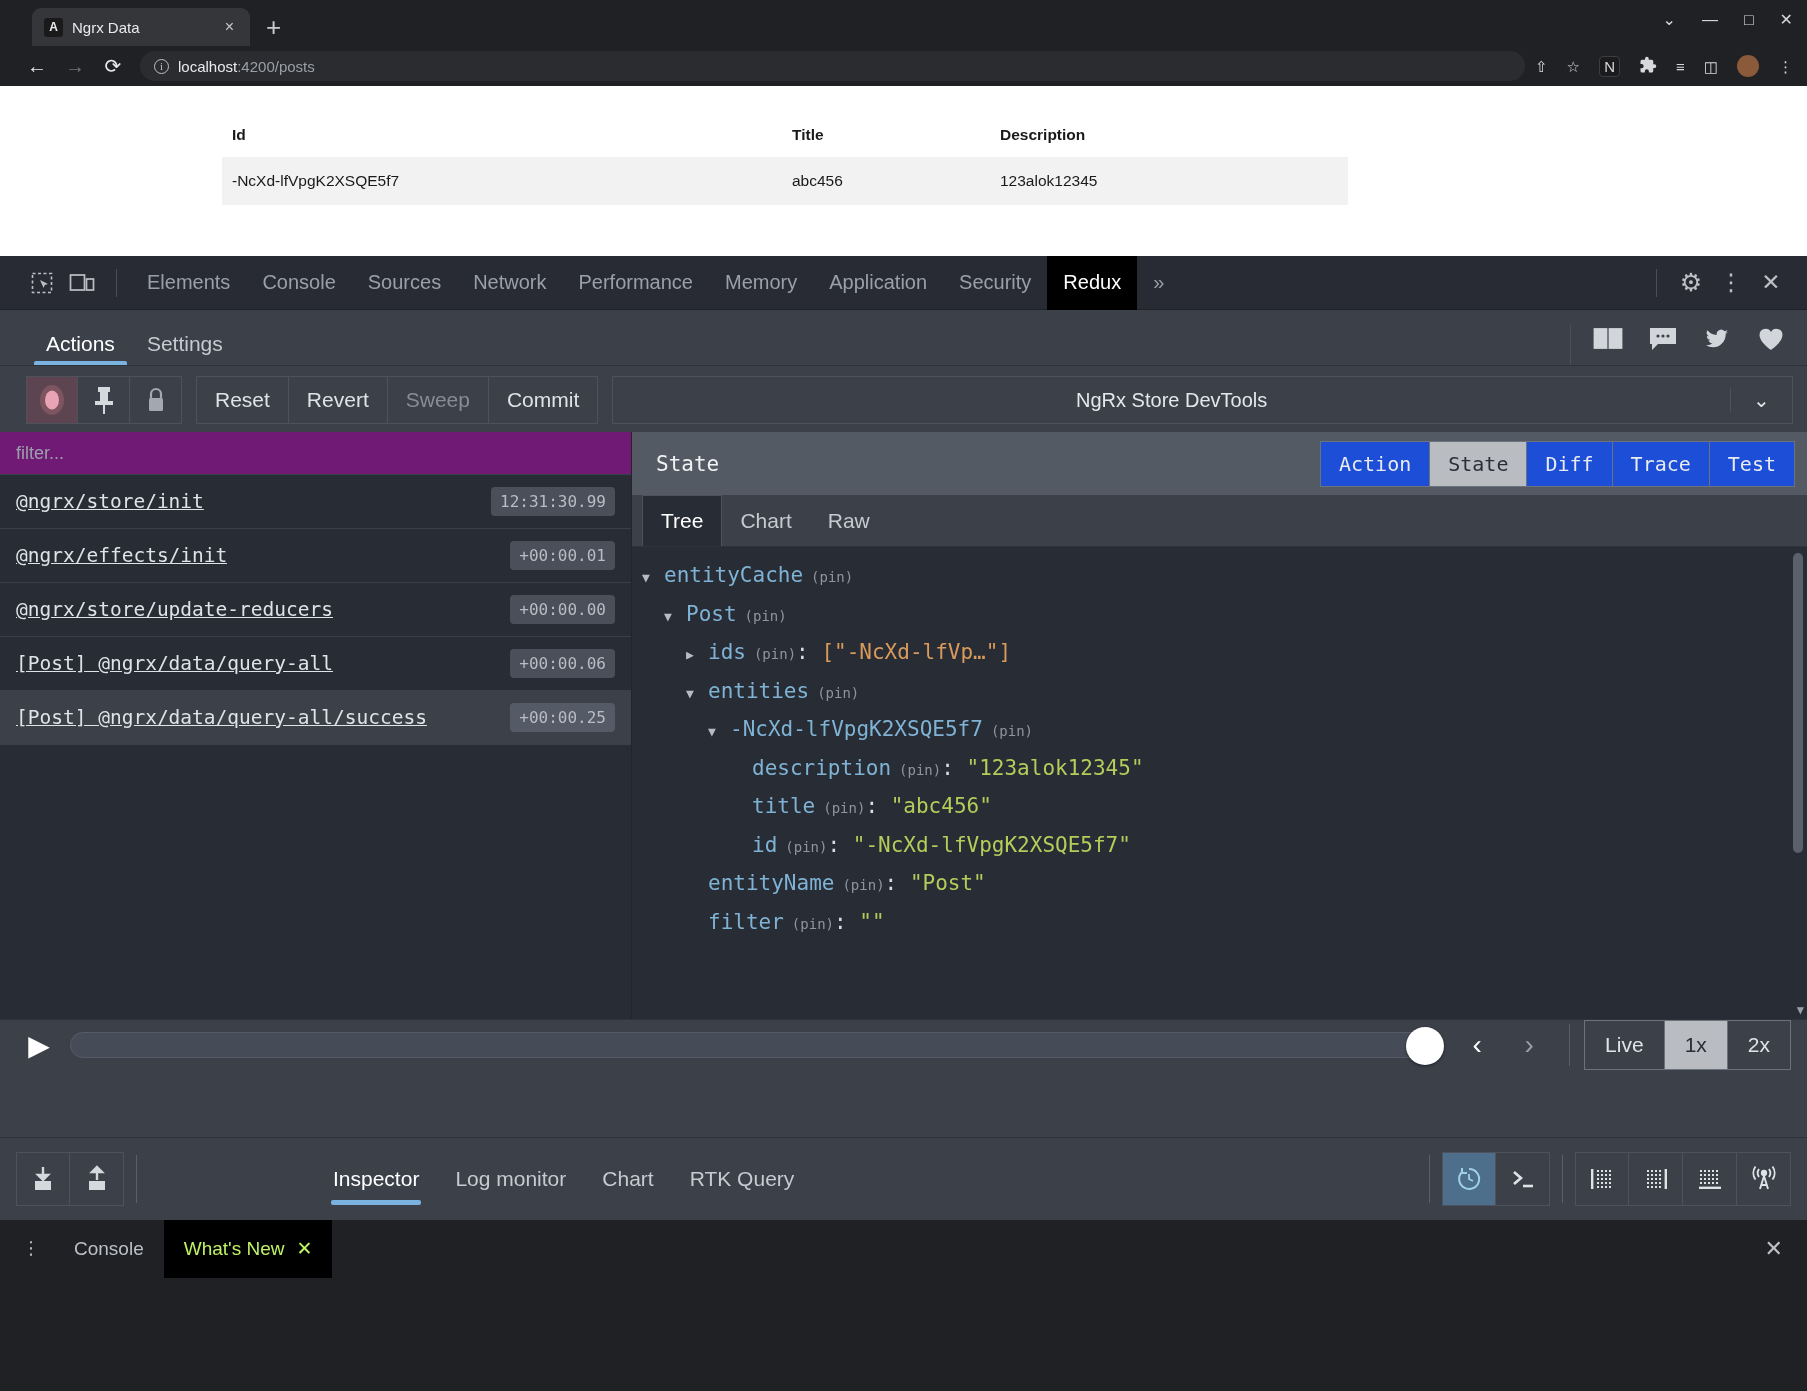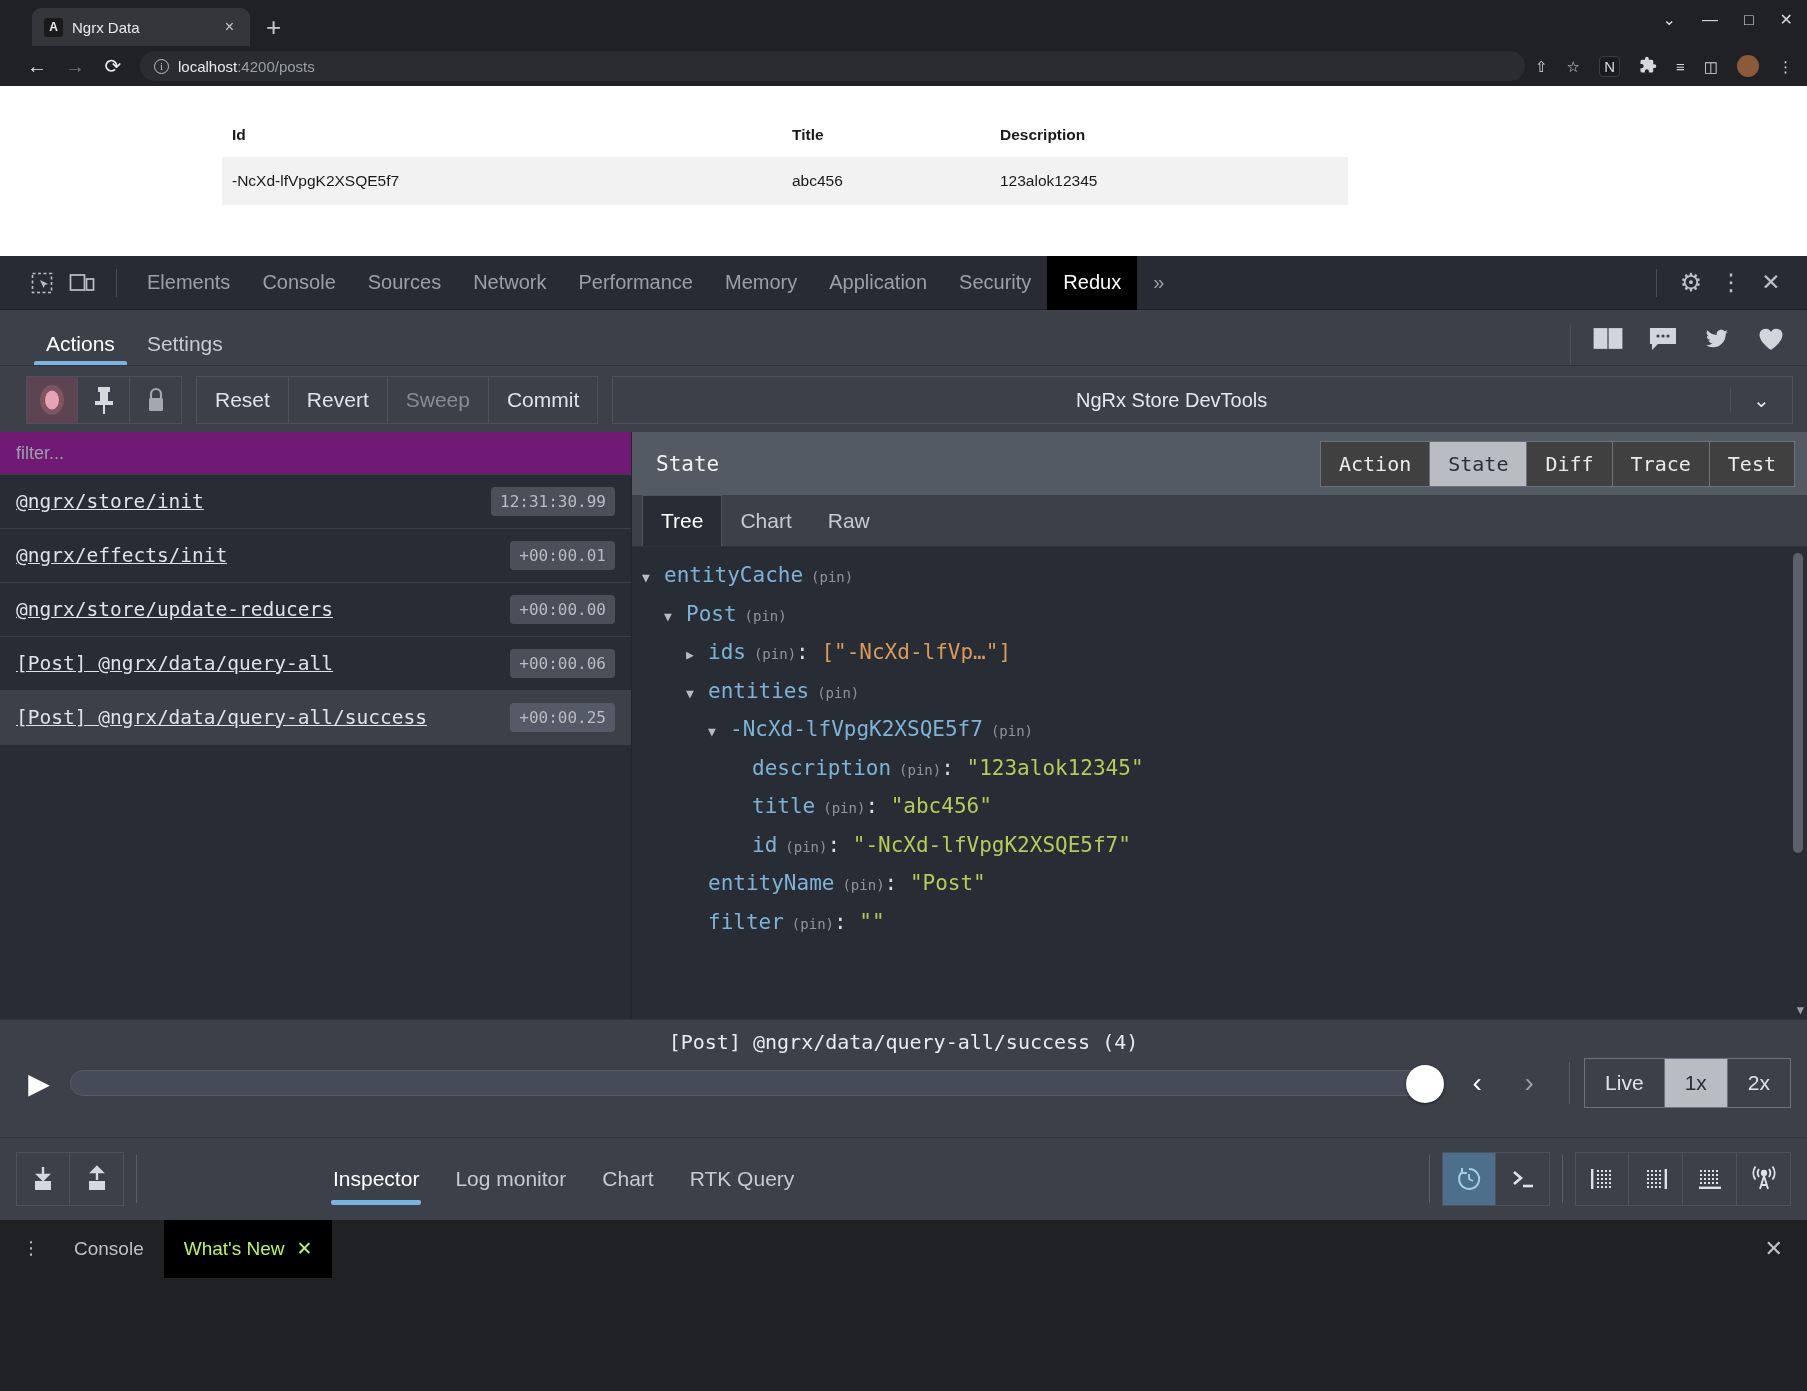--- a/index.html
+++ b/index.html
@@ -104,21 +104,21 @@
       font-family: "DejaVu Sans Mono", monospace; padding: 5px 9px; border-radius: 4px; }
   .act-row.sel .act-time { background: #555b66; }
   .act-fill { flex: 1; background: #282c34; }
 
   
   .state-pane { flex: 1; display: flex; flex-direction: column; background: #282c34; min-width: 0; }
   .sp-head { height: 63px; background: #545a64; display: flex; align-items: center; padding: 0 12px 0 24px; }
   .sp-title { color: #f0f2f4; font-size: 21px; font-family: "DejaVu Sans Mono", monospace; }
   .sp-seg { margin-left: auto; display: flex; border: 1px solid #6c727c; }
   .sp-seg div { padding: 0 18px; height: 44px; display: flex; align-items: center; color: #e8ebef;
-      font-size: 20px; font-family: "DejaVu Sans Mono", monospace; border-right: 1px solid #6c727c; background: #404040;}
+      font-size: 20px; font-family: "DejaVu Sans Mono", monospace; border-right: 1px solid #6c727c; background: #1d4ed8;}
   .sp-seg div:last-child { border-right: none; }
   .sp-seg div.active { background: #b9bcc1; color: #2b2e35; }
 
   .sp-tabs { height: 52px; background: #3b4049; display: flex; align-items: stretch; padding-left: 10px; border-bottom: 1px solid #2e323a;}
   .sp-tab { padding: 0 18px; display: flex; align-items: center; color: #c6cad1; font-size: 21px; }
   .sp-tab.active { background: #282c34; color: #fff; border: 1px solid #4d525c; border-bottom: none; }
 
   .tree { flex: 1; background: #282c34; padding: 16px 0 0 10px; overflow: hidden; position: relative; font-family: "DejaVu Sans Mono", monospace; }
   .tnode { display: flex; align-items: baseline; height: 38.5px; font-size: 21px; white-space: nowrap; }
   .arrow { width: 22px; color: #b7bcc4; font-size: 13px; flex: none; }
@@ -433,21 +433,20 @@
             </div>
             <div class="scrollbar">
               <div class="thumb"></div>
             </div>
             <span class="sb-arrow" style="bottom:2px">▼</span>
           </div>
         </div>
       </div>
 
       <div class="slider-area">
-        <div class="sl-label">[Post] @ngrx/data/query-all/success  (4)</div>
         <div class="sl-row">
           <div class="play-btn">▶</div>
           <div class="track">
             <div class="knob"></div>
           </div>
           <div class="chev a">‹</div>
           <div class="chev b">›</div>
           <div class="spd-sep"></div>
           <div class="speed">
             <div>Live</div>

